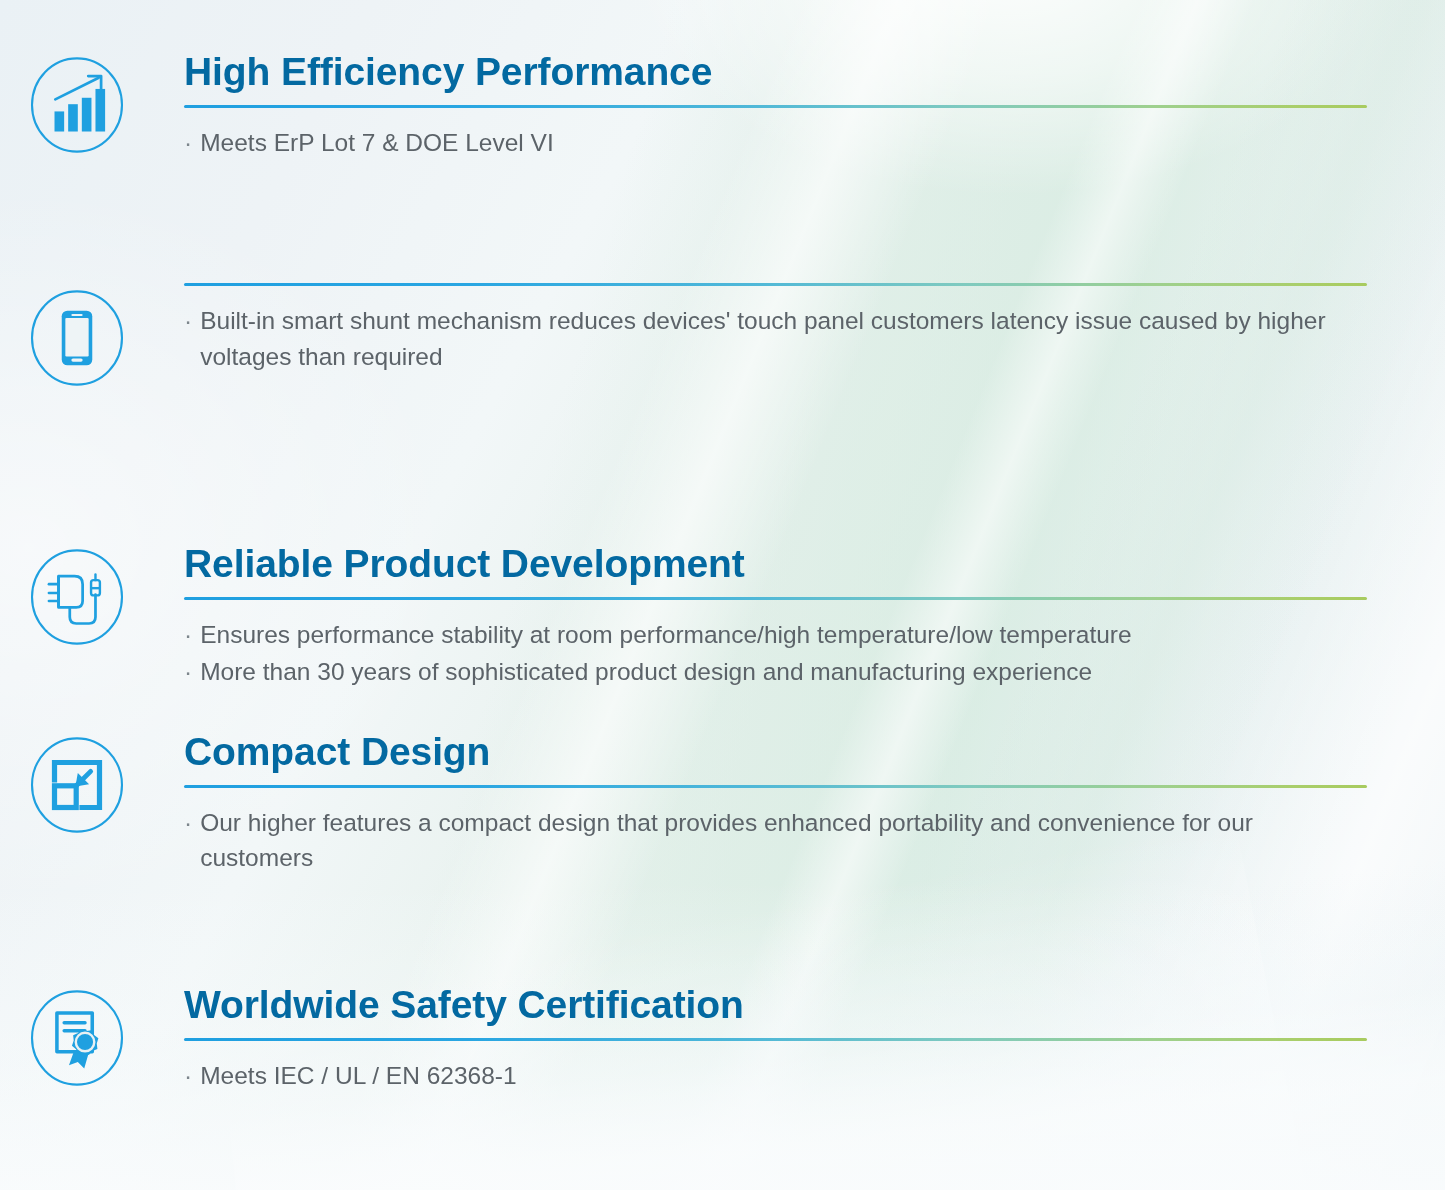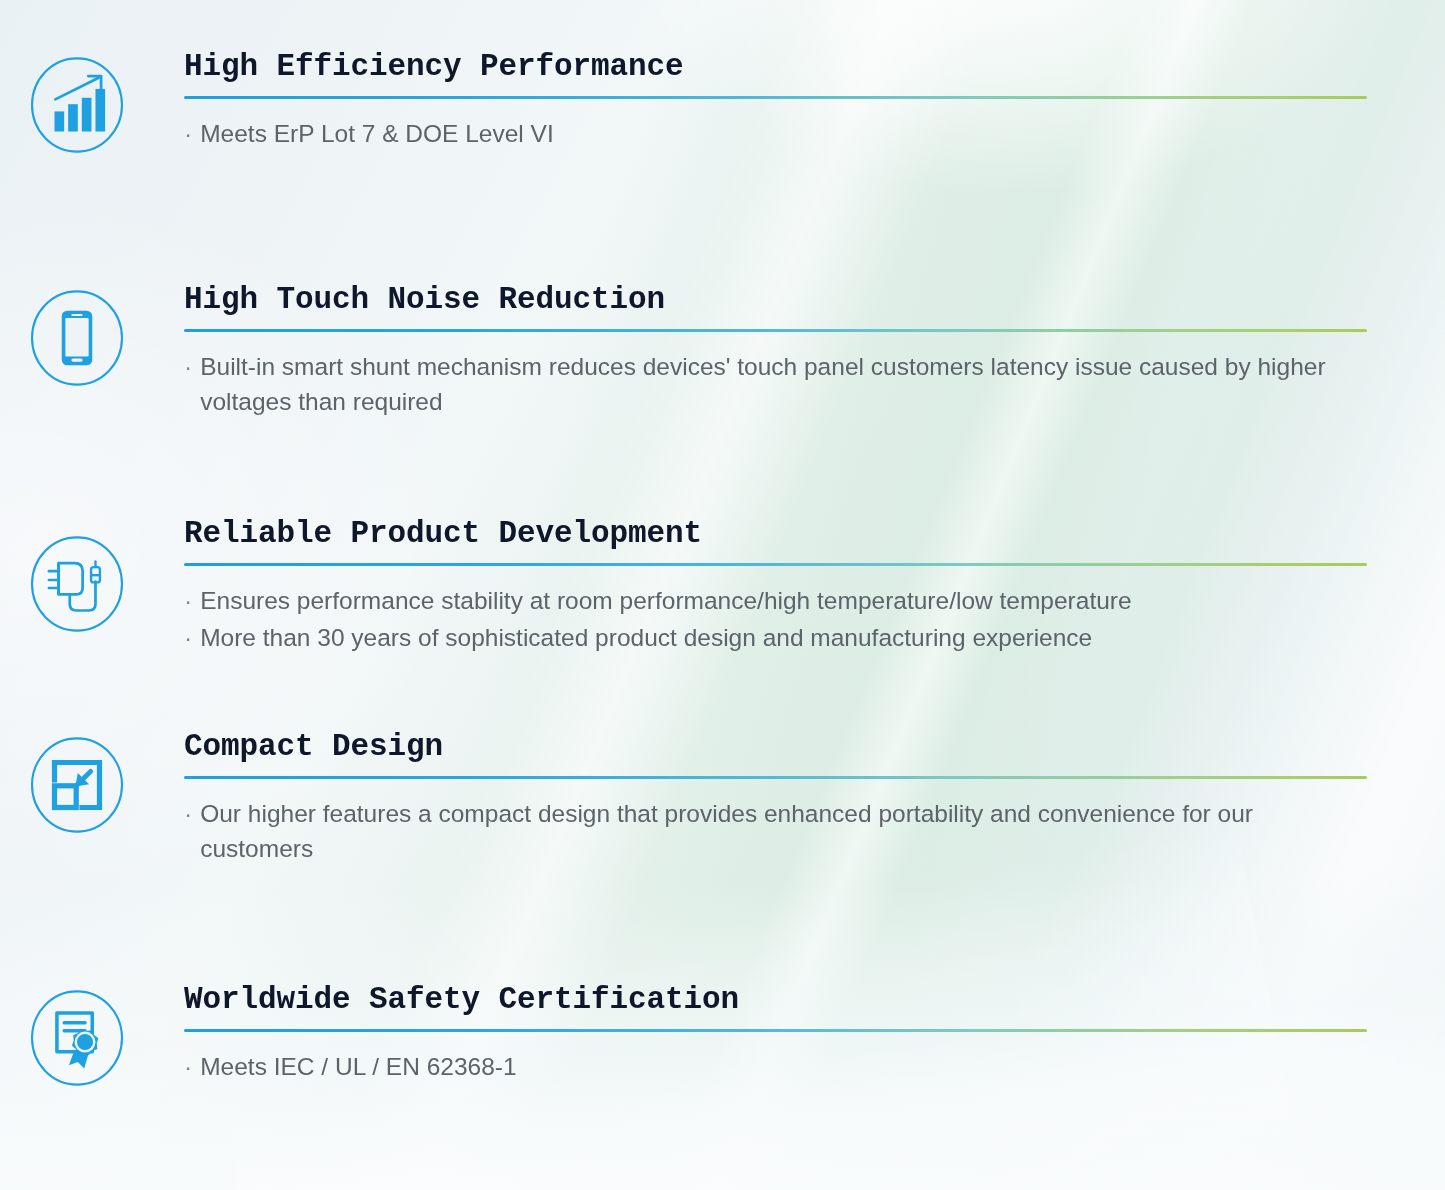--- a/index.html
+++ b/index.html
@@ -167,28 +167,27 @@
   }
 
   .body-col {
     flex: 1 1 auto;
     padding-left: 58px;
     padding-right: 78px;
     box-sizing: border-box;
   }
 
   .feature-title {
-    color: #0f172a;
-    font-size: 31px;
+    color: #0369a1;
+    font-size: 39px;
     font-weight: bold;
     letter-spacing: -0.1px;
     line-height: 1.12;
     margin: 0 0 11px 0;
     white-space: nowrap;
-    font-family: Liberation Mono, monospace;
   }
 
   .rule {
     height: 3px;
     width: 100%;
     background: linear-gradient(90deg,
       #1f9fe0 0%,
       #29a6e2 24%,
       #4fb8d8 48%,
       #7fcabf 66%,
@@ -219,21 +218,21 @@
     font-size: 24.5px;
     line-height: 1.45;
   }
   .bullet-text {
     flex: 1 1 auto;
   }
 
   
   #feature-0 { top: 44px; }
   #feature-1 { top: 277px; }
-  #feature-2 { top: 511px; align-items: center; }
+  #feature-2 { top: 536px; }
   #feature-3 { top: 724px; }
   #feature-4 { top: 977px; }
 
   
   .feature .body-col { padding-top: 6px; }
 </style>
 </head>
 <body>
 
 <div id="page">
@@ -281,21 +280,20 @@
       <div class="icon-wrap">
         <svg class="icon-circle" viewBox="0 0 122 122">
           <ellipse cx="61" cy="61" rx="56" ry="58" fill="none" stroke="#1FA0E0" stroke-width="2.6"></ellipse>
           <rect x="42" y="27" width="38" height="68" rx="7" ry="7" fill="#1FA0E0"></rect>
           <rect x="46.5" y="36" width="29" height="48" rx="1.5" ry="1.5" fill="#EEF4F6"></rect>
           <rect x="54" y="31" width="14" height="2.6" rx="1.3" fill="#EEF4F6"></rect>
           <rect x="54" y="86.5" width="14" height="4" rx="2" fill="#EEF4F6"></rect>
         </svg>
       </div>
       <div class="body-col">
-        <div class="feature-title">High Touch Noise Reduction</div>
         <div class="rule"></div>
         <ul class="bullets">
           <li class="bullet">
             <span class="bullet-dot">·</span>
             <span class="bullet-text">Built-in smart shunt mechanism reduces devices' touch panel customers latency issue caused by higher voltages than required</span>
           </li>
         </ul>
       </div>
     </div>
 

